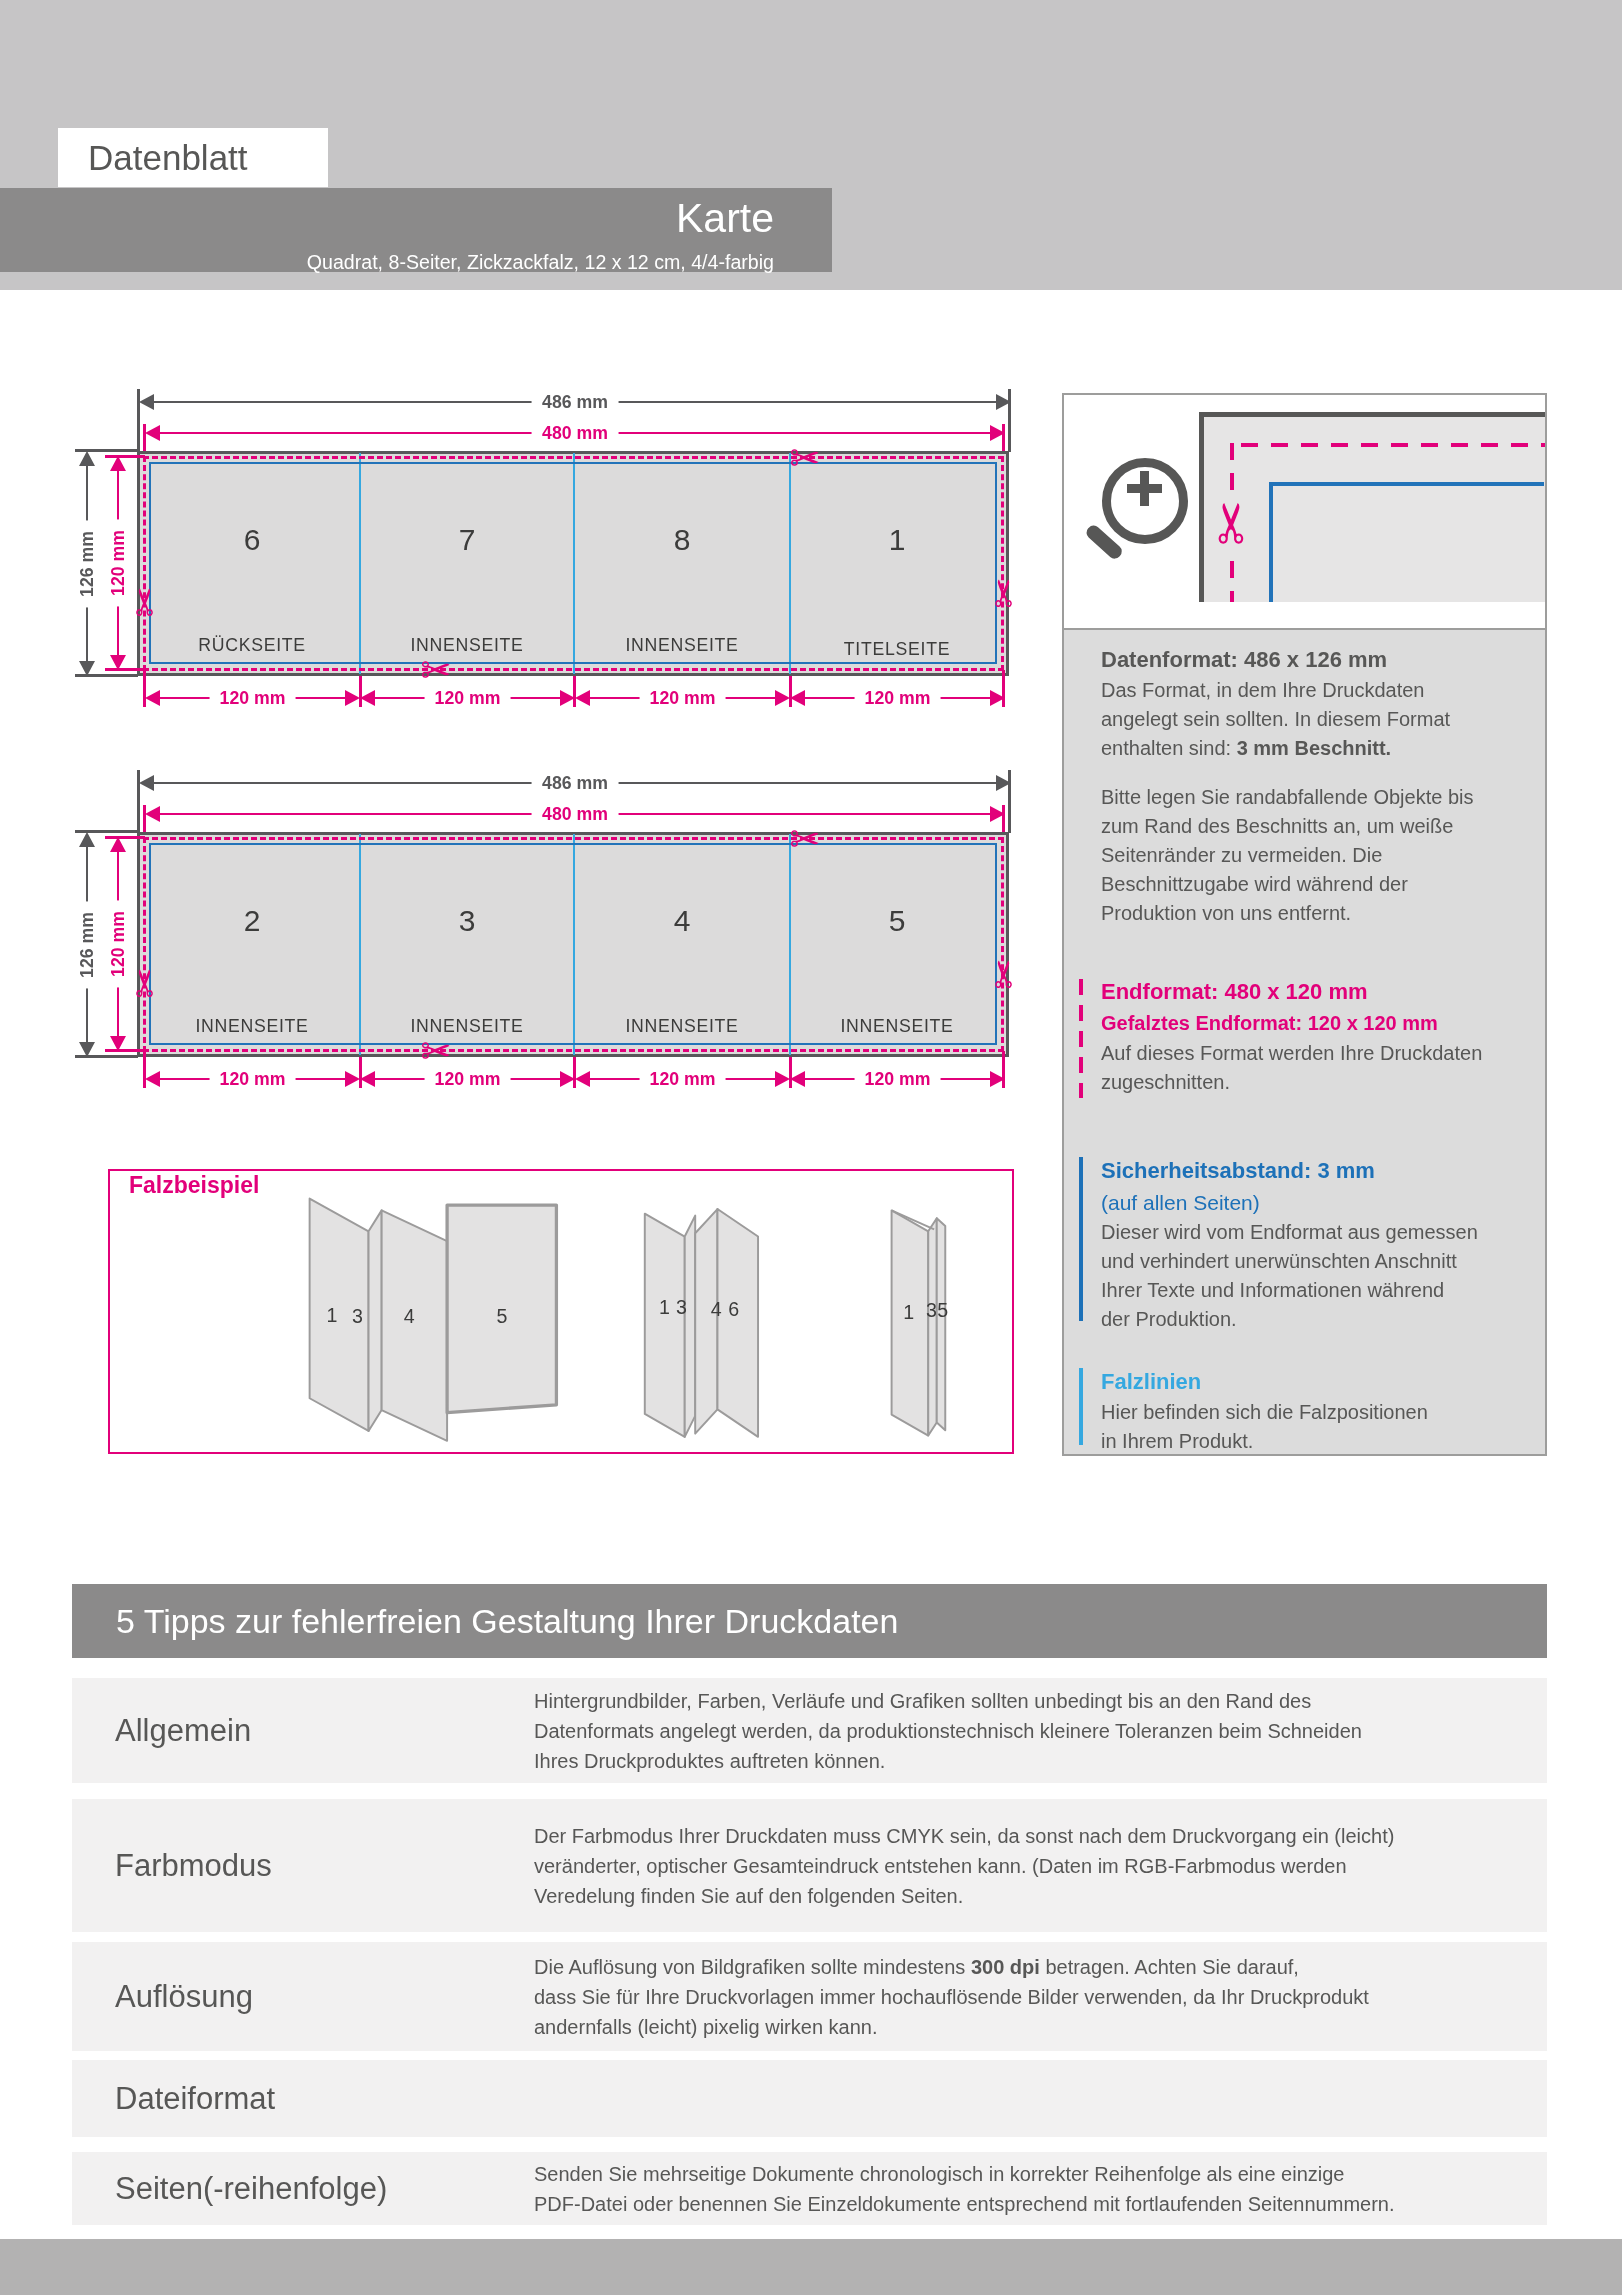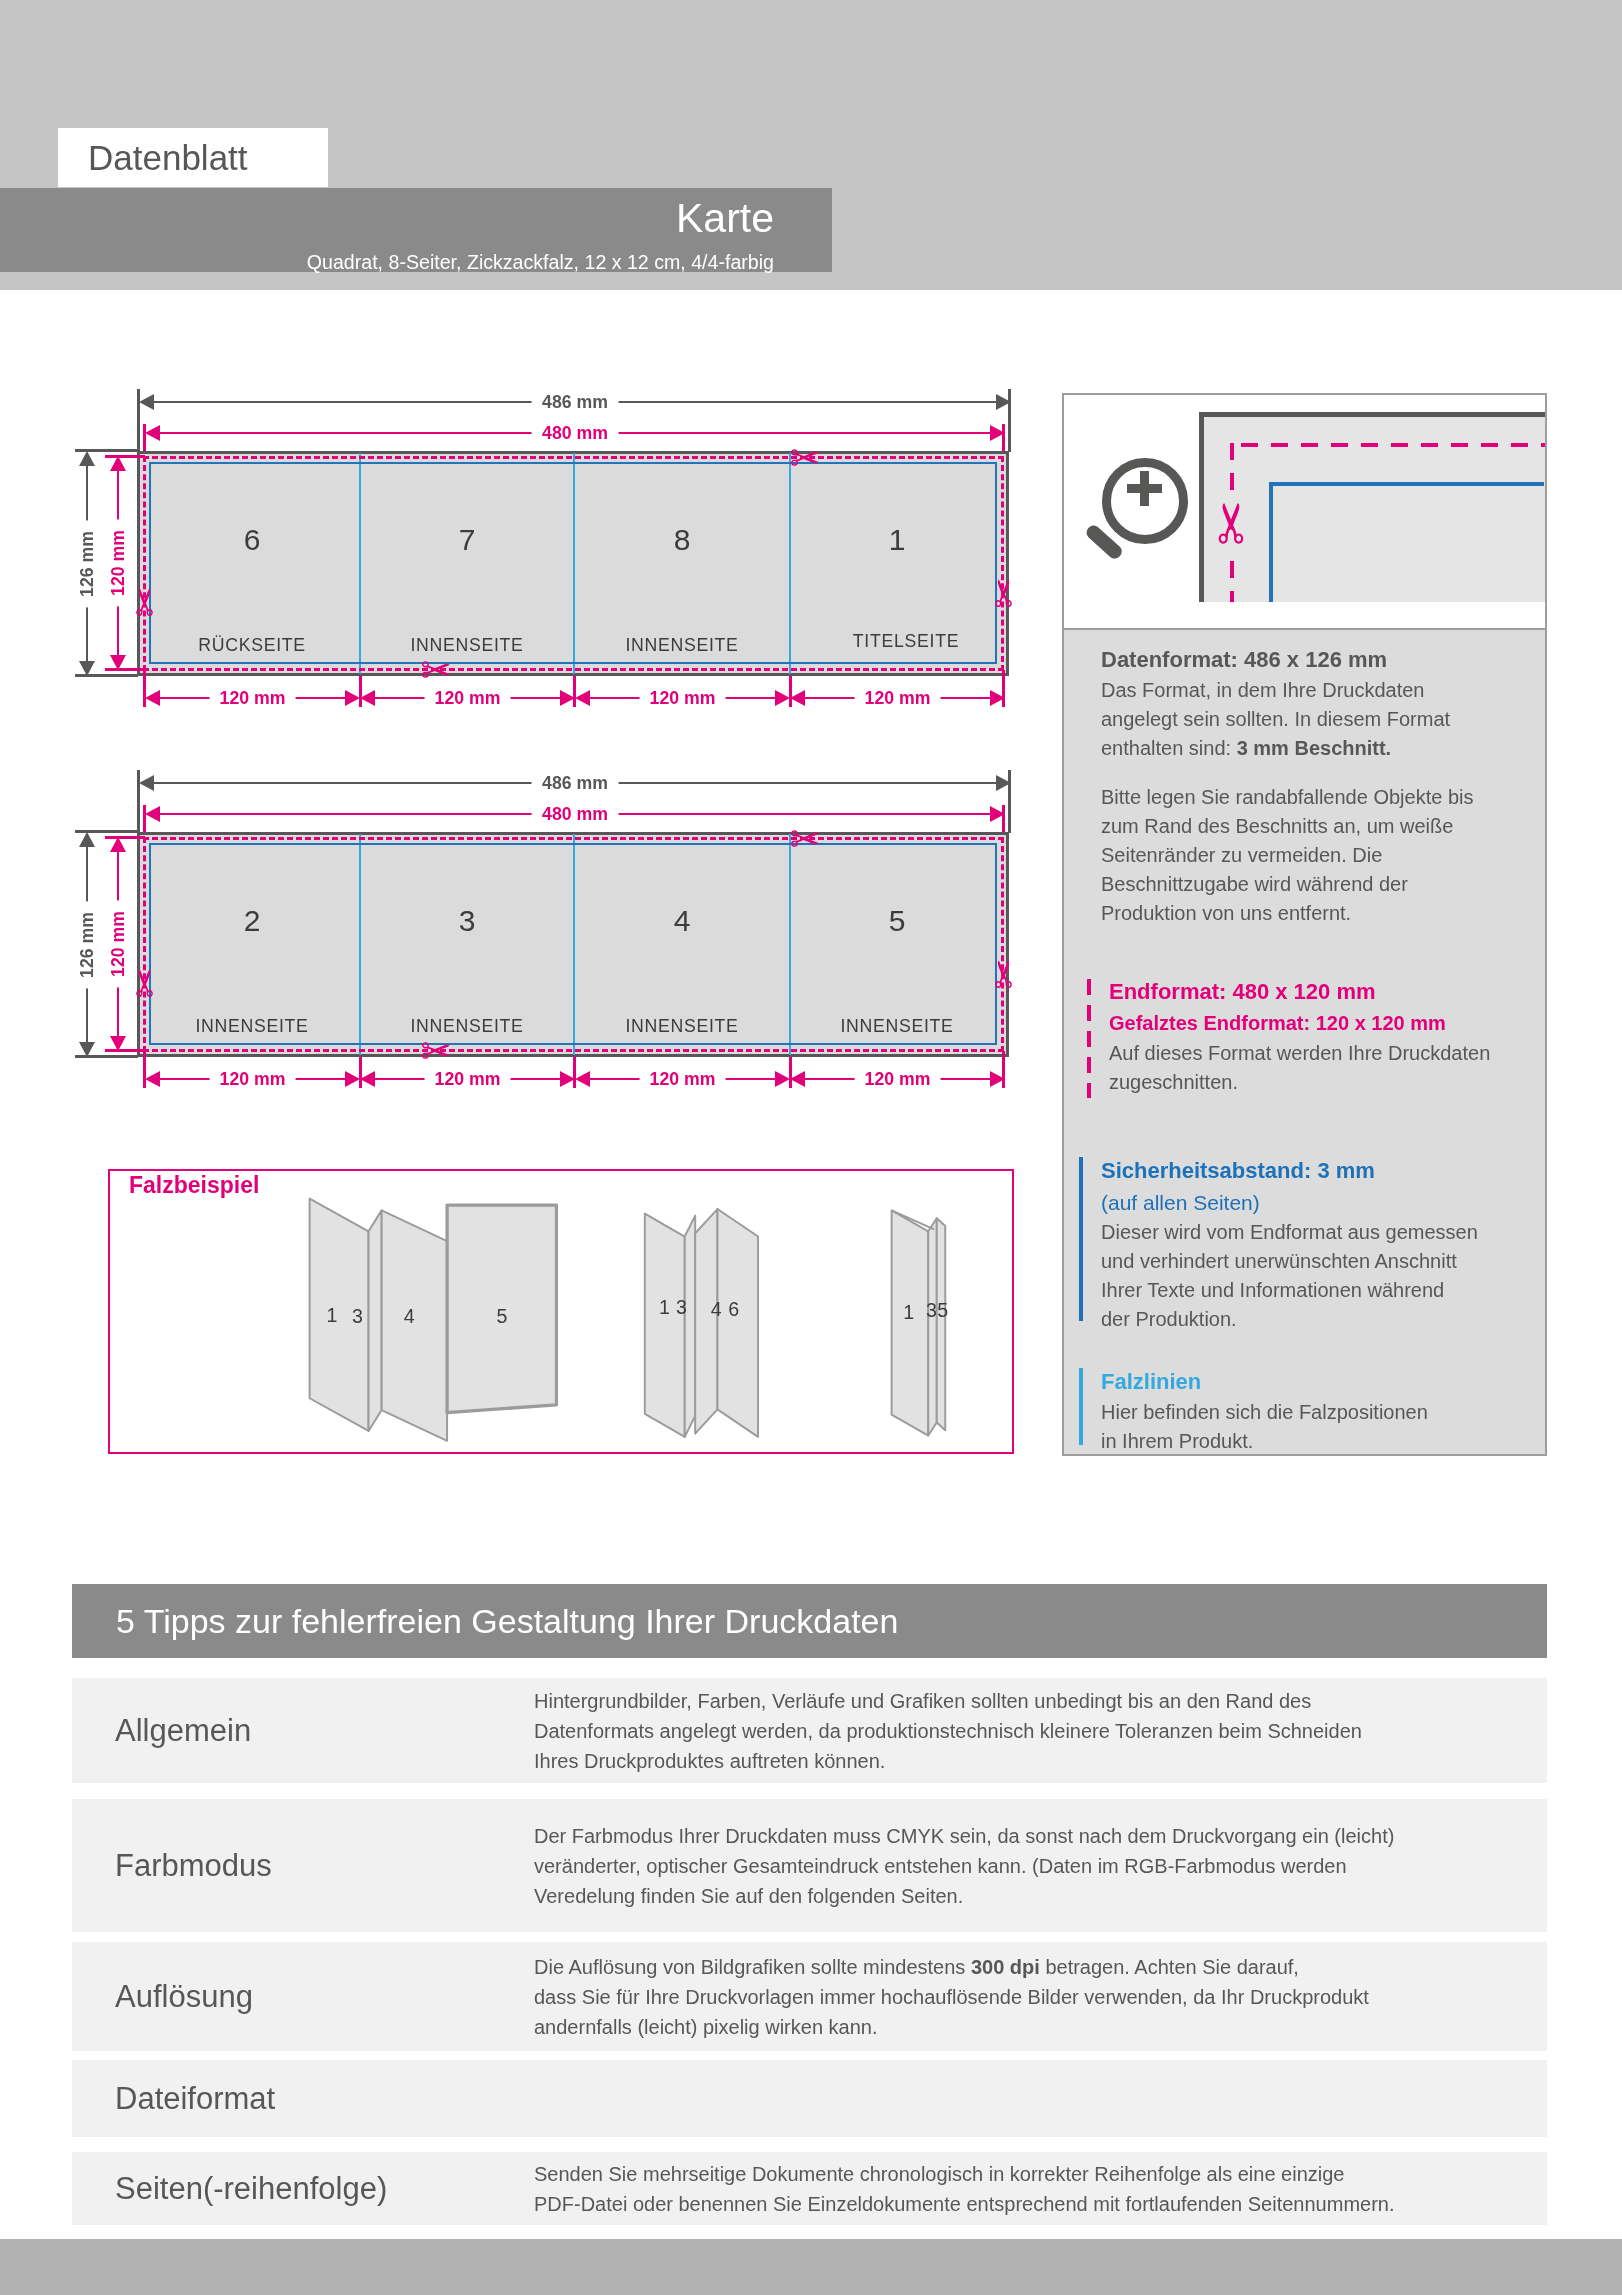--- a/index.html
+++ b/index.html
@@ -108,21 +108,21 @@
     <div class="trim-box" style="left:143px;top:63px;width:861px;height:215px;"></div>
     <div class="safe-box" style="left:149px;top:69px;width:848px;height:202px;"></div>
 
     <span class="panelnum" style="left:252px;top:147px;">6</span>
     <span class="panelnum" style="left:467px;top:147px;">7</span>
     <span class="panelnum" style="left:682px;top:147px;">8</span>
     <span class="panelnum" style="left:897px;top:147px;">1</span>
     <span class="panelcap" style="left:252px;top:252px;">RÜCKSEITE</span>
     <span class="panelcap" style="left:467px;top:252px;">INNENSEITE</span>
     <span class="panelcap" style="left:682px;top:252px;">INNENSEITE</span>
-    <span class="panelcap" style="left:897px;top:248px;margin-left:9px;">TITELSEITE</span>
+    <span class="panelcap" style="left:897px;top:256px;">TITELSEITE</span>
 
     <span class="scissors" style="left:805px;top:65px;">✂</span>
     <span class="scissors rot" style="left:145px;top:209px;">✂</span>
     <span class="scissors rot" style="left:1004px;top:200px;">✂</span>
     <span class="scissors" style="left:436px;top:277px;">✂</span>
 
     <div class="ext gray" style="left:75px;top:56px;width:63px;height:2.6px;"></div>
     <div class="ext gray" style="left:75px;top:281px;width:63px;height:2.6px;"></div>
     <div class="dimv gray" style="left:78px;top:58px;width:18.3px;height:225px;">
       <span class="line"></span>
@@ -285,21 +285,21 @@
     <div class="ln">angelegt sein sollten. In diesem Format</div>
     <div class="ln"><span>enthalten sind: </span><b>3 mm Beschnitt.</b></div>
   </div>
   <div class="side-sec" style="top:783px;">
     <div class="ln">Bitte legen Sie randabfallende Objekte bis</div>
     <div class="ln">zum Rand des Beschnitts an, um weiße</div>
     <div class="ln">Seitenränder zu vermeiden. Die</div>
     <div class="ln">Beschnittzugabe wird während der</div>
     <div class="ln">Produktion von uns entfernt.</div>
   </div>
-  <div class="side-sec" style="top:975px;margin-left:8px;">
+  <div class="side-sec" style="top:975px;">
     <div class="side-vline" style="top:3.9px;height:119px;background:repeating-linear-gradient(180deg,#e2007a 0 15.7px,transparent 15.7px 26px);"></div>
     <div class="h magenta">Endformat: 480 x 120 mm</div>
     <div class="h2 magenta">Gefalztes Endformat: 120 x 120 mm</div>
     <div class="ln">Auf dieses Format werden Ihre Druckdaten</div>
     <div class="ln">zugeschnitten.</div>
   </div>
   <div class="side-sec" style="top:1154px;">
     <div class="side-vline" style="top:2.6px;height:164px;background:#1d71b8;"></div>
     <div class="h blue">Sicherheitsabstand: 3 mm</div>
     <div class="h2 blue" style="font-weight:normal;font-size:21px;">(auf allen Seiten)</div>

